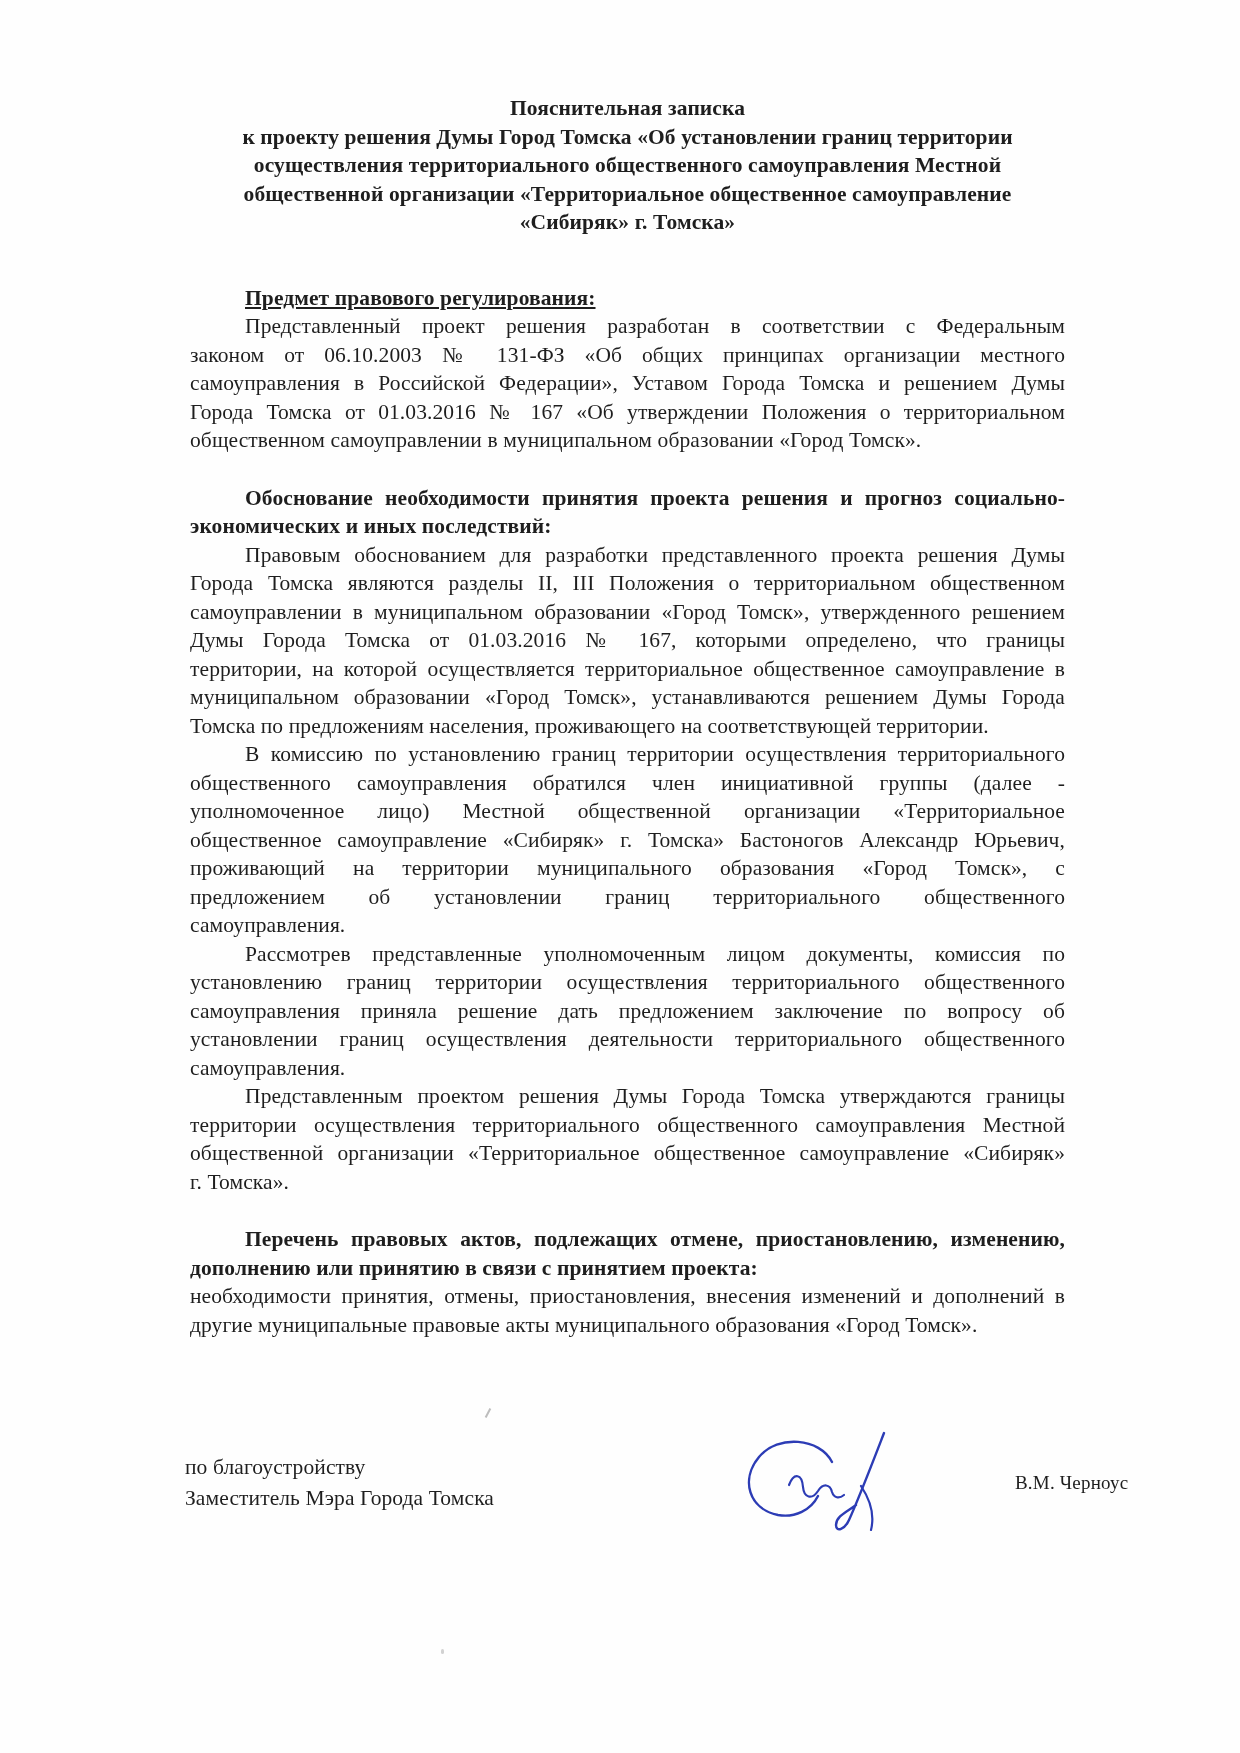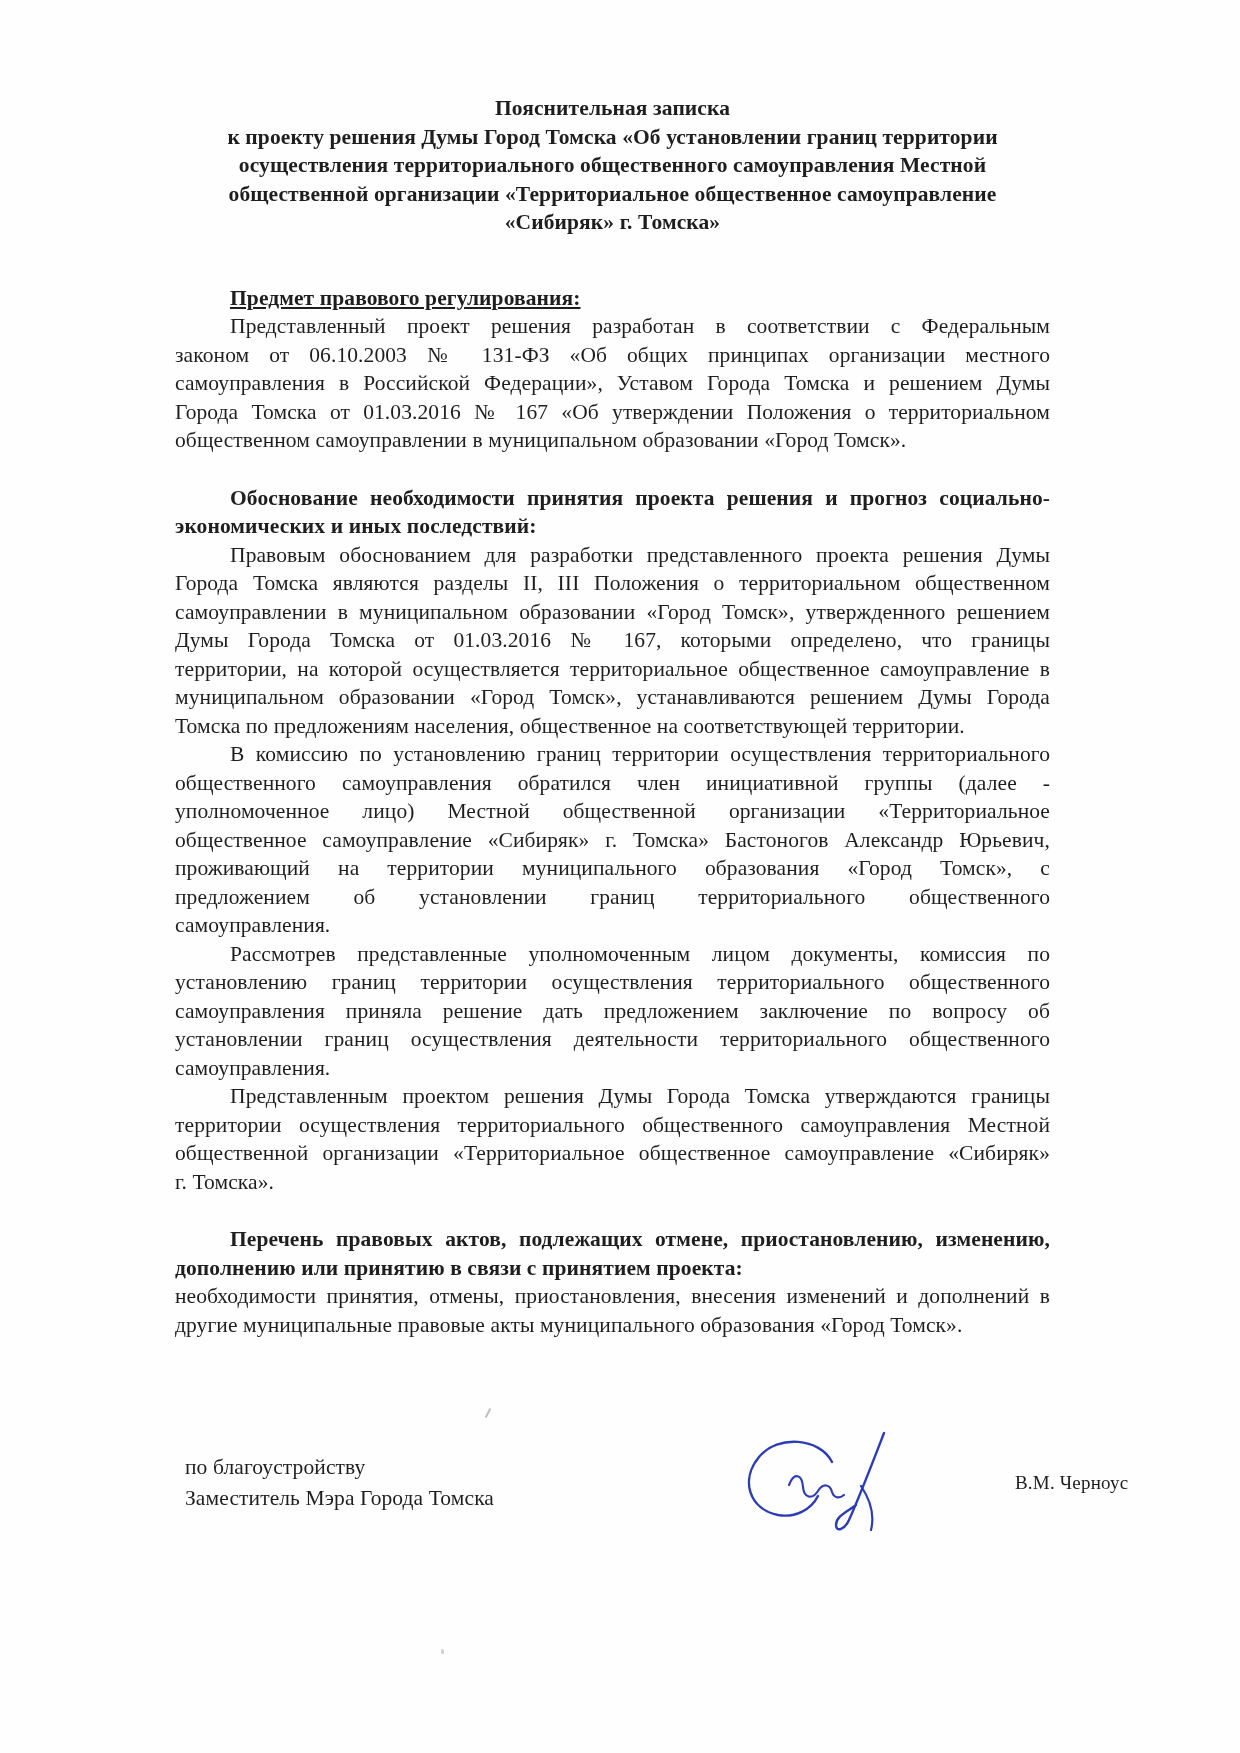--- a/index.html
+++ b/index.html
@@ -6,21 +6,21 @@
   .page{
     position:relative;
     width:1240px;height:1753px;
     background:#fefefe;
     font-family:"Liberation Serif", serif;
     color:#1e1e1e;
     overflow:hidden;
   }
   .content{
     position:absolute;
-    left:175px;top:94px;
+    left:190px;top:94px;
     width:875px;
   }
   .line{
     font-size:21.5px;
     line-height:28.5px;
     text-align:left;
     letter-spacing:0.1px;
     white-space:normal;
   }
   .line.fill{text-align:justify;text-align-last:justify;}
@@ -69,21 +69,21 @@
         <div class="line fill indent">Обоснование необходимости принятия проекта решения и прогноз социально-</div>
         <div class="line">экономических и иных последствий:</div>
       </div>
       <div class="block paragraph">
         <div class="line fill indent">Правовым обоснованием для разработки представленного проекта решения Думы</div>
         <div class="line fill">Города Томска являются разделы II, III Положения о территориальном общественном</div>
         <div class="line fill">самоуправлении в муниципальном образовании «Город Томск», утвержденного решением</div>
         <div class="line fill">Думы Города Томска от 01.03.2016 № 167, которыми определено, что границы</div>
         <div class="line fill">территории, на которой осуществляется территориальное общественное самоуправление в</div>
         <div class="line fill">муниципальном образовании «Город Томск», устанавливаются решением Думы Города</div>
-        <div class="line">Томска по предложениям населения, общественное на соответствующей территории.</div>
+        <div class="line">Томска по предложениям населения, проживающего на соответствующей территории.</div>
       </div>
       <div class="block paragraph">
         <div class="line fill indent">В комиссию по установлению границ территории осуществления территориального</div>
         <div class="line fill">общественного самоуправления обратился член  инициативной группы (далее -</div>
         <div class="line fill">уполномоченное лицо) Местной общественной организации «Территориальное</div>
         <div class="line fill">общественное самоуправление «Сибиряк» г. Томска» Бастоногов Александр Юрьевич,</div>
         <div class="line fill">проживающий на территории муниципального образования «Город Томск», с</div>
         <div class="line fill">предложением об установлении границ территориального общественного</div>
         <div class="line">самоуправления.</div>
       </div>

